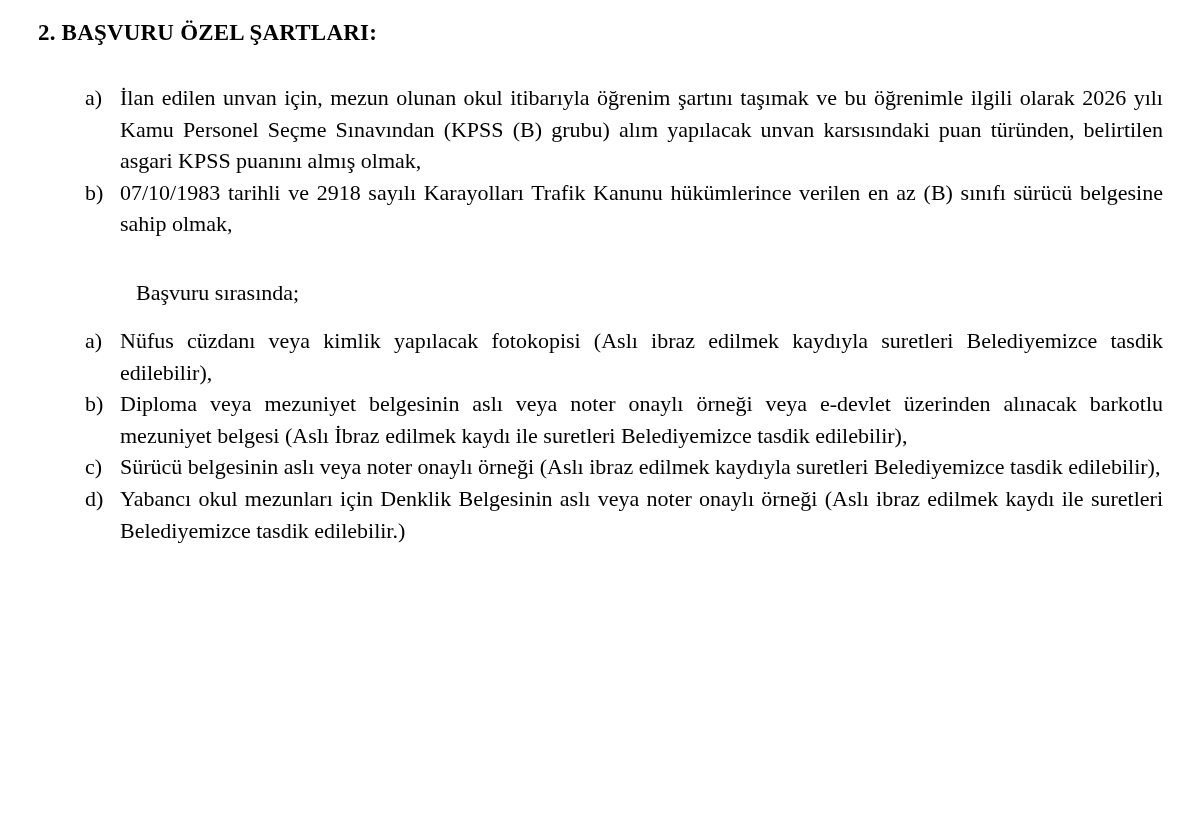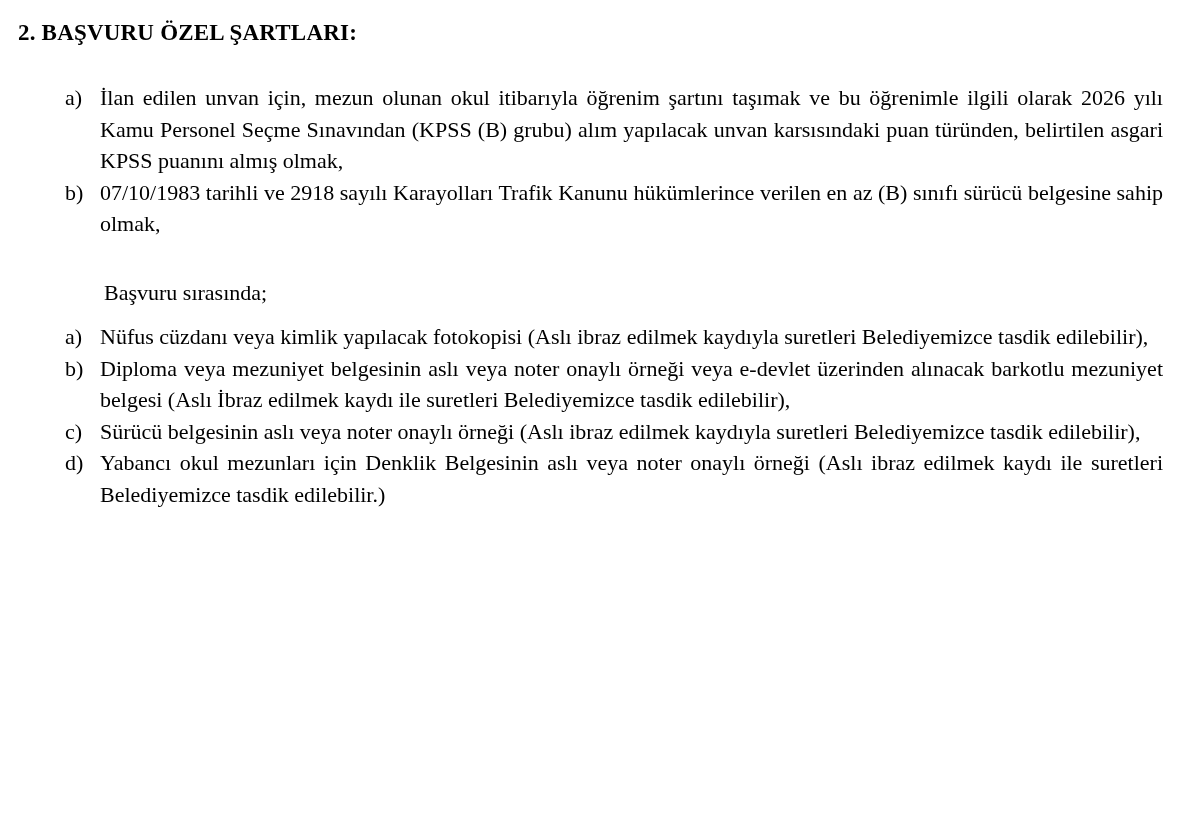--- a/index.html
+++ b/index.html
@@ -5,21 +5,21 @@
   html, body { margin: 0; padding: 0; background: #ffffff; }
   .page {
     position: relative;
     width: 1200px;
     height: 832px;
     box-sizing: border-box;
     background: #ffffff;
     color: #000000;
     font-family: "Liberation Serif", "DejaVu Serif", serif;
     font-size: 22px;
-    padding: 20px 37px 0 18px;
+    padding: 20px 37px 0 38px;
     overflow: hidden;
   }
   .heading {
     font-weight: bold;
     font-size: 23px;
     line-height: 26px;
     margin: 0;
     letter-spacing: 0.2px;
   }
   .heading-3 { margin-top: 27px; }
@@ -36,21 +36,21 @@
   .list-item .marker {
     flex: 0 0 35px;
   }
   .list-item .item-text {
     flex: 1 1 auto;
     text-align: justify;
   }
 
   .paragraphs { margin-top: 36px; }
   .para {
-    margin: 4px;
+    margin: 16px;
     line-height: 33px;
     text-align: justify;
     text-indent: 82px;
     font-family: Liberation Serif, serif;
   }
 </style>
 </head>
 <body>
 
 <div class="page">

